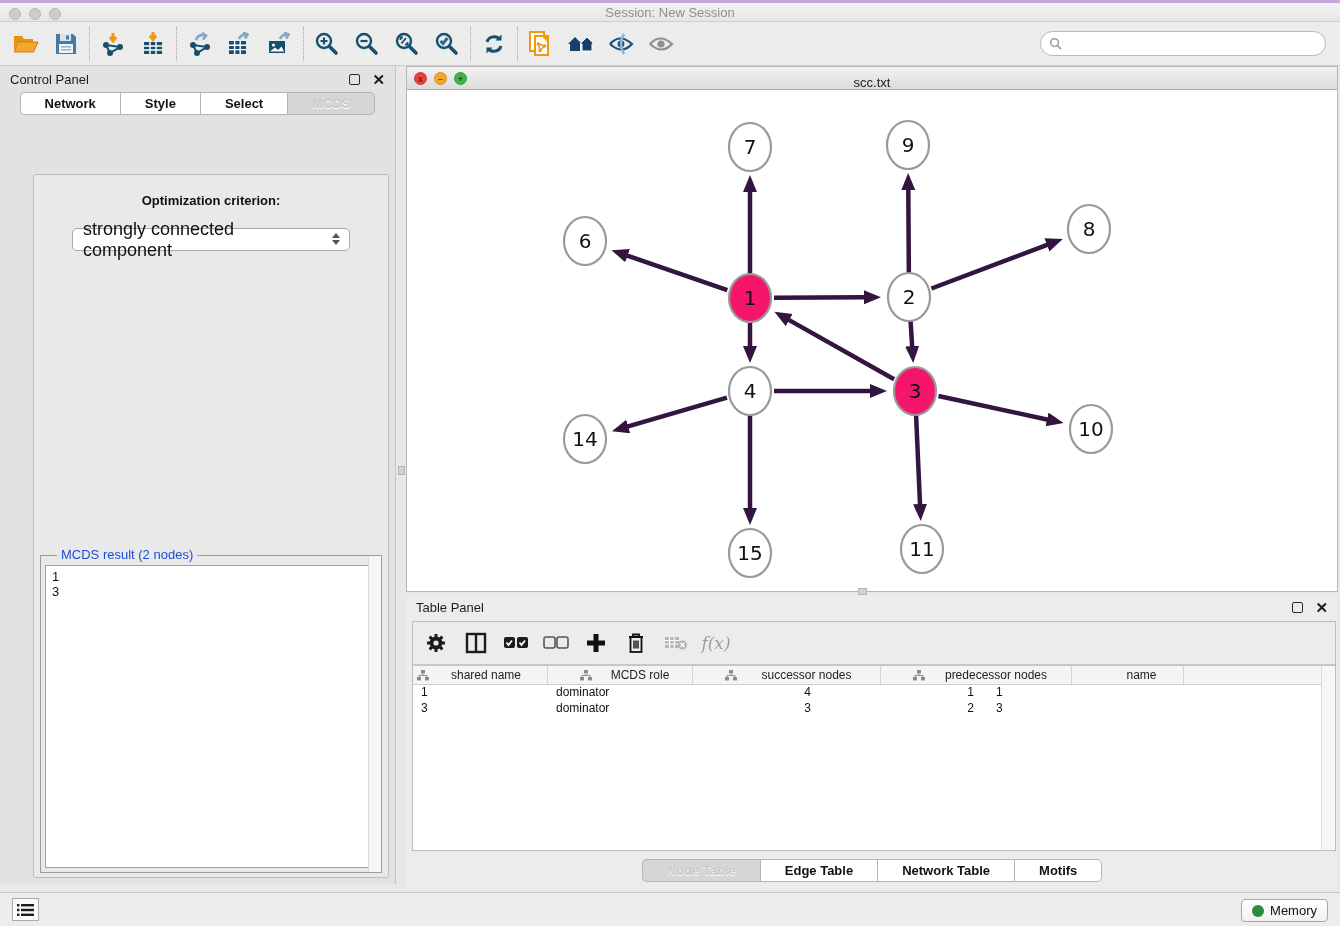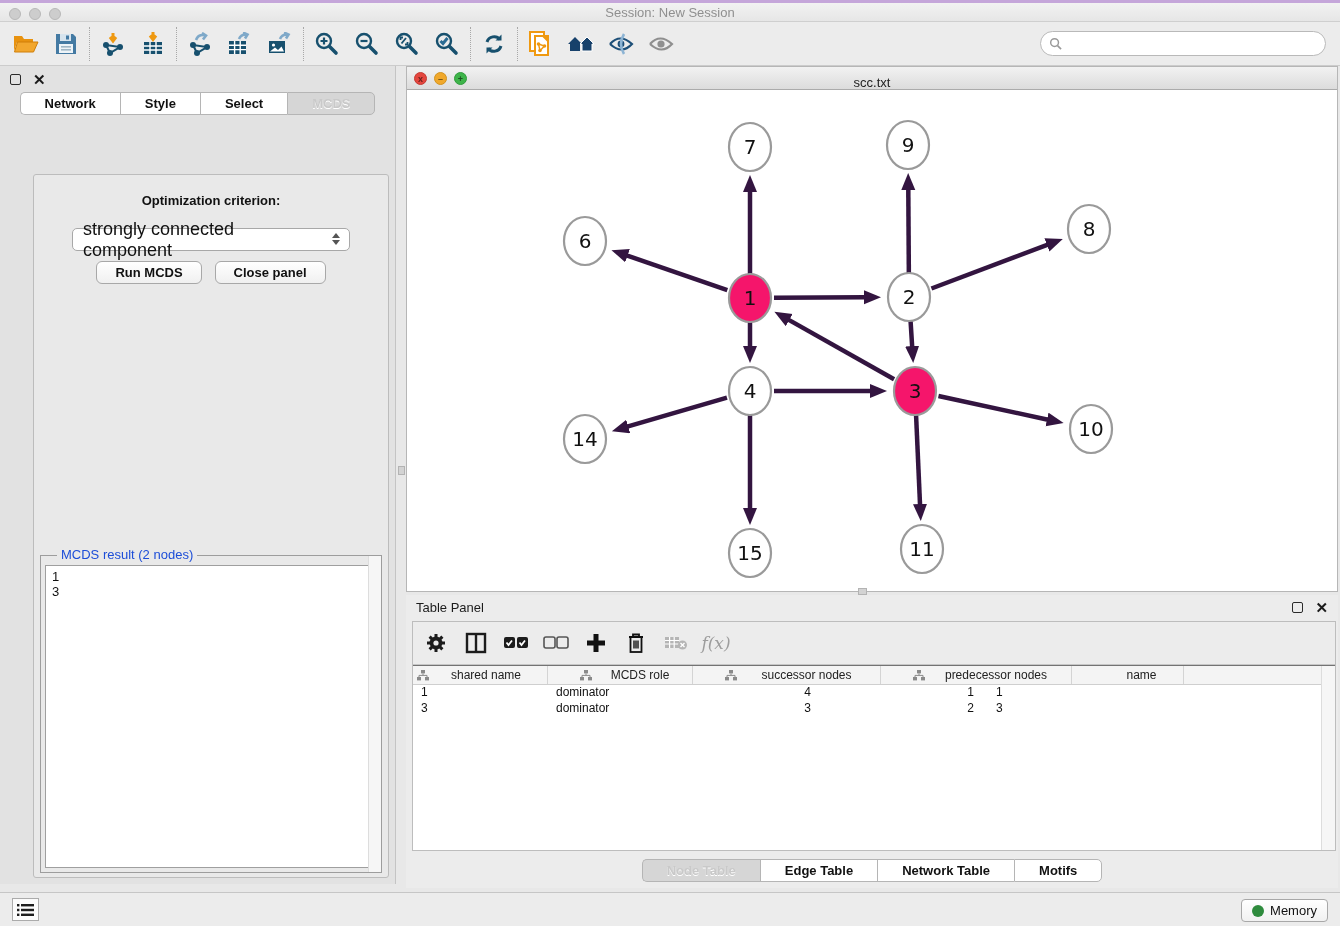--- a/index.html
+++ b/index.html
@@ -76,21 +76,21 @@
   .lgreen { left:47px; background:#3eb44a; border:1px solid #2f9c3c; }
   .net-canvas { position:absolute; left:0; top:23px; right:0; bottom:0; background:#fff; overflow:hidden; }
   .net-canvas svg text { font-family:"DejaVu Sans", sans-serif; }
 
   .grip-left { position:absolute; left:398px; top:466px; width:7px; height:9px; background:#d3d3d3; border:1px solid #b3b3b3; }
   .grip-bottom { position:absolute; left:858px; top:588px; width:9px; height:7px; background:#d3d3d3; border:1px solid #b3b3b3; }
 
   
   .table-panel { position:absolute; left:406px; top:595px; width:932px; height:293px; background:#ececec; }
   .tp-head { height:25px; display:flex; align-items:center; padding:0 10px; }
-  .tp-body { position:absolute; left:6px; right:2px; top:26px; bottom:37px; background:#737373;
+  .tp-body { position:absolute; left:6px; right:2px; top:26px; bottom:37px; background:#86efac;
     border:1px solid #bdbdbd; }
   .tp-toolbar { height:43px; background:#ececec; border-bottom:1px solid #c6c6c6;
     display:flex; align-items:center; padding-left:10px; gap:14px; }
   .tico { width:26px; height:26px; display:flex; align-items:center; justify-content:center; }
   .fx { font-family:"DejaVu Serif", serif; font-style:italic; font-size:17px; color:#9d9d9d; }
 
   .grid { position:absolute; left:0; right:14px; top:44px; bottom:0; background:#fff; overflow:hidden; }
   .grid-head { display:flex; height:19px; background:#f4f4f4; border-bottom:1px solid #cfcfcf;gap:28px; }
   .gh { display:flex; align-items:center; font-size:12px; color:#222; border-right:1px solid #d4d4d4;
     padding:0 4px; position:relative; }
@@ -257,41 +257,38 @@
       <svg width="13" height="13" viewBox="0 0 14 14">
           <circle cx="6" cy="6" r="4.2" fill="none" stroke="#9a9a9a" stroke-width="1.6"></circle>
           <path d="M9.2 9.2 L13 13" stroke="#9a9a9a" stroke-width="1.8"></path>
         </svg>
       <input type="text" placeholder="" style="">
     </div>
   </div>
 
   <div class="control-panel">
     <div class="panel-head">
+      <span class="panel-title">Control Panel</span>
       <span class="mini-float"></span>
       <span class="mini-close">✕</span>
     </div>
     <div class="segtabs">
       <div class="seg">Network</div>
       <div class="seg">Style</div>
       <div class="seg">Select</div>
       <div class="seg sel">MCDS</div>
     </div>
     <div class="cp-content">
       <div class="opt-label">Optimization criterion:</div>
       <div class="dropdown">
         <span>strongly connected component</span>
         <span class="dd-arrows">
             <i class="dd-up"></i>
             <i class="dd-dn"></i>
           </span>
-      </div>
-      <div class="btnrow">
-        <button class="aquabtn">Run MCDS</button>
-        <button class="aquabtn">Close panel</button>
       </div>
       <div class="result-group">
         <span class="result-legend">MCDS result (2 nodes)</span>
         <div class="result-area">1
 3</div>
         <div class="result-scroll"></div>
       </div>
     </div>
   </div>
 

